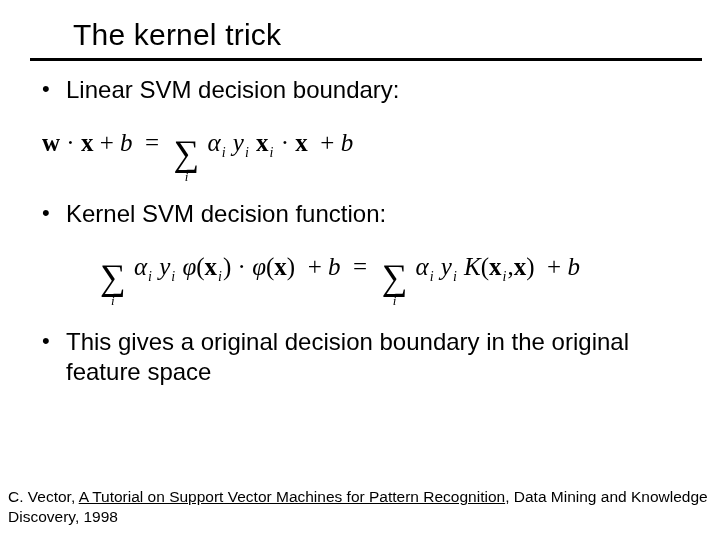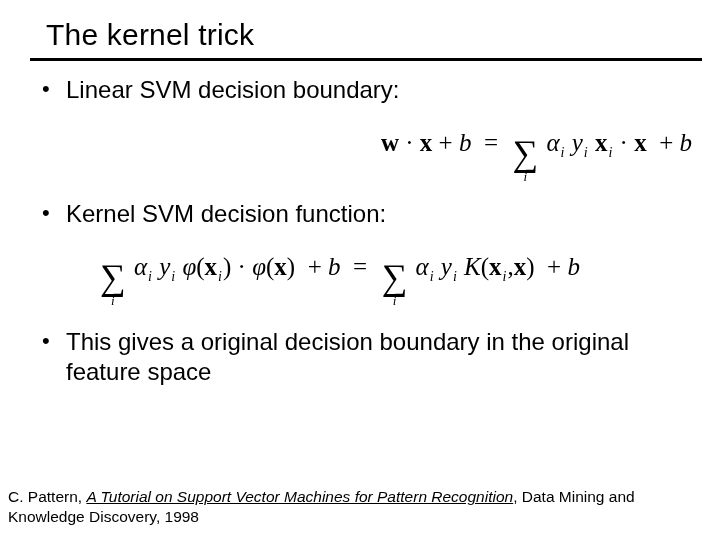--- a/index.html
+++ b/index.html
@@ -15,20 +15,21 @@
   .slide {
     width: 720px;
     height: 540px;
     position: relative;
     box-sizing: border-box;
   }
   .title {
     font-size: 30px;
     padding: 18px 0 6px 46px;
     letter-spacing: 0.2px;
+    margin-left: 27px;
   }
   .rule {
     border: none;
     border-top: 3px solid #000;
     margin: 0 18px 0 30px;
   }
   .body {
     padding: 14px 28px 0 42px;
     font-size: 24px;
   }
@@ -42,21 +43,21 @@
     width: 24px;
     flex: 0 0 24px;
     text-align: left;
     font-size: 22px;
     line-height: 1.3;
   }
   .bullet .txt {
     flex: 1;
   }
   .eqwrap {
-    text-align: right;
+    text-align: left;
     margin: 24px 0 28px 0;
   }
   .eqwrap2 {
     text-align: left;
     margin: 24px 0 28px 56px;
   }
   .eq {
     display: inline-block;
     font-family: "Times New Roman", Times, serif;
     font-size: 25px;
@@ -89,21 +90,21 @@
     font-style: italic;
   }
   .footer {
     position: absolute;
     left: 8px;
     right: 8px;
     bottom: 14px;
     font-size: 15.5px;
     line-height: 1.25;
   }
-  .footer .u { text-decoration: underline; font-style: italic; }
+  .footer .u { text-decoration: underline; }
   .gap1 { height: 4px; }
 </style>
 </head>
 <body>
 <div class="slide">
 
   <div class="title">The kernel trick</div>
   <hr class="rule">
 
   <div class="body">
@@ -169,16 +170,16 @@
     <div class="gap1"></div>
 
     <div class="bullet">
       <span class="dot">•</span>
       <span class="txt">This gives a original decision boundary in the original feature space</span>
     </div>
 
   </div>
 
   <div class="footer">
-    <span>C. Pattern, </span><span class="u">A Tutorial on Support Vector Machines for Pattern Recognition</span><span>,  Data Mining and Knowledge Discovery, 1998</span>
+    <span>C. Vector, </span><span class="u">A Tutorial on Support Vector Machines for Pattern Recognition</span><span>,  Data Mining and Knowledge Discovery, 1998</span>
   </div>
 
 </div>
 
 </body></html>

